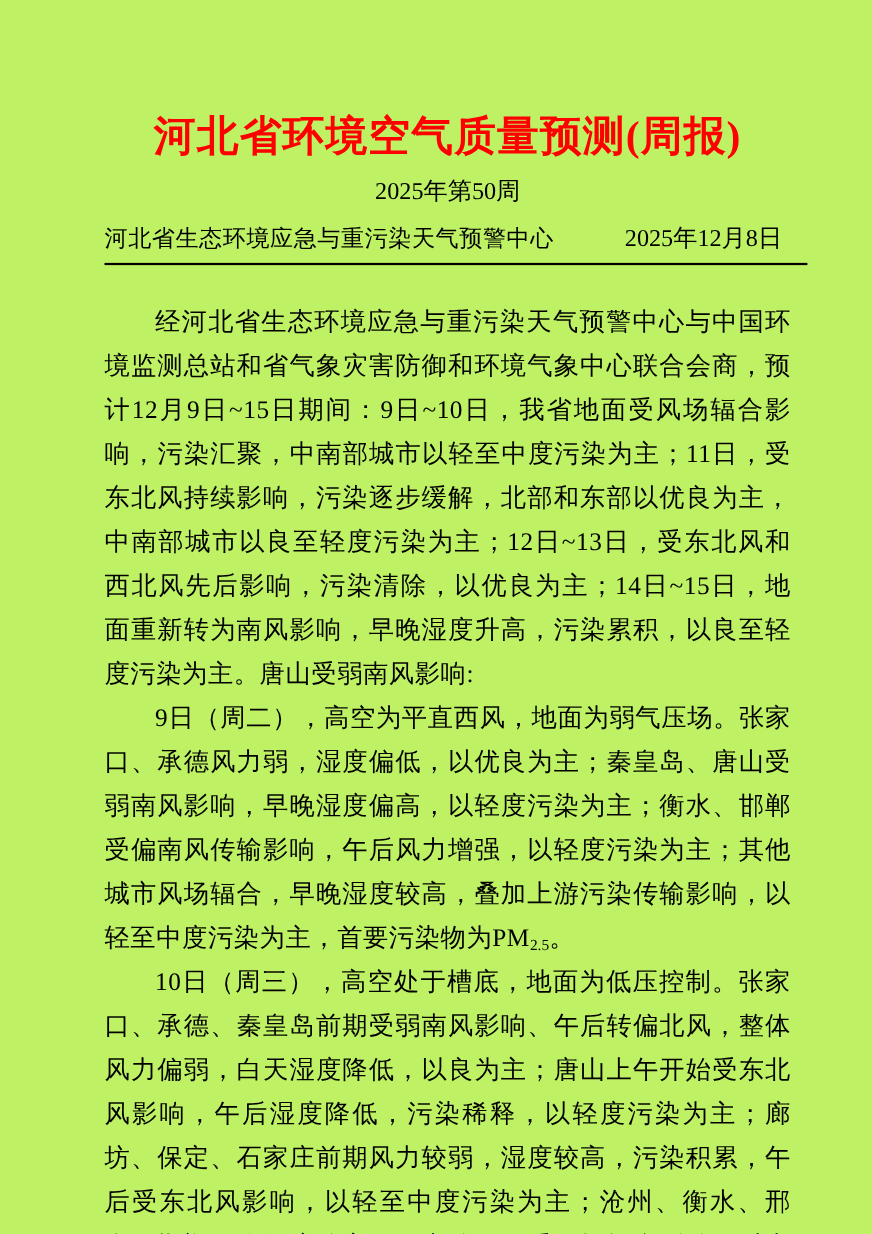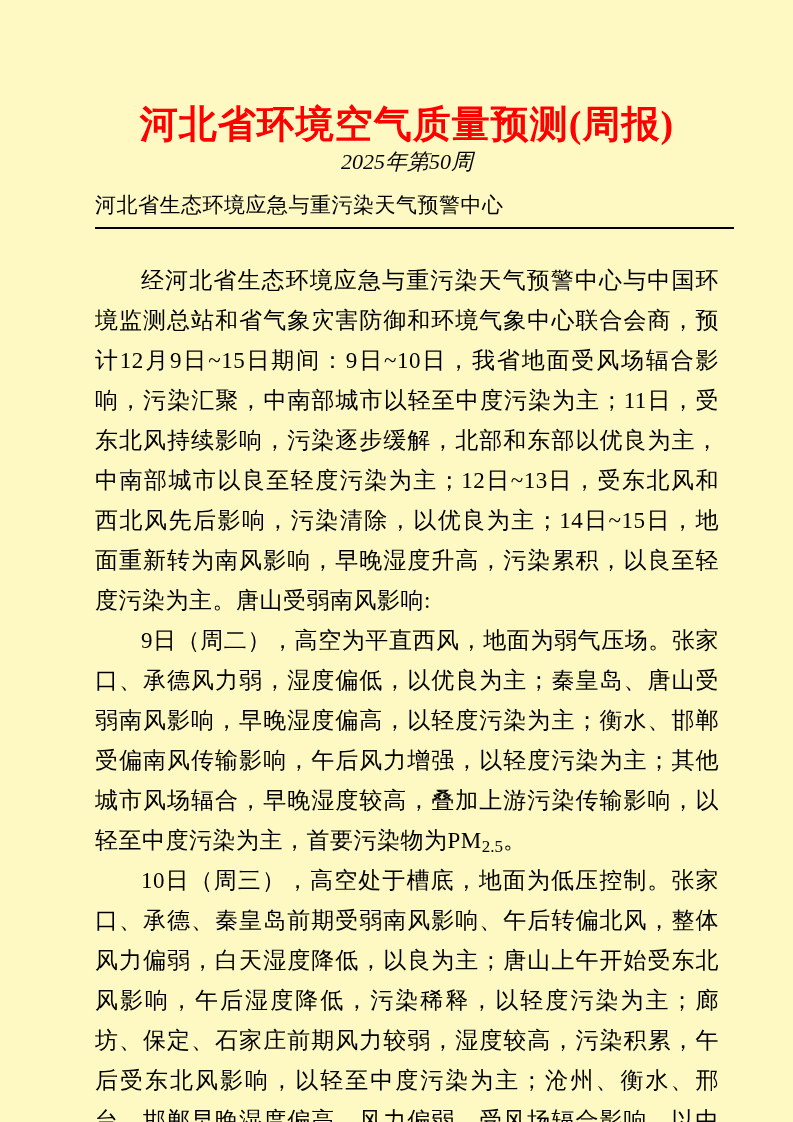--- a/index.html
+++ b/index.html
@@ -11,41 +11,40 @@
     width: 793px;
     height: 1122px;
     font-family: "Liberation Serif", "DejaVu Serif", serif;
     color: #000000;
   }
   .page {
     position: relative;
     width: 793px;
     height: 1122px;
     overflow: hidden;
-    background: #fef9c3;
+    background: #bef264;
     box-sizing: border-box;
     padding-left: 95px;
     padding-right: 74px;
   }
   .title {
     margin: 103px 0 0 0;
     font-size: 38px;
     line-height: 42px;
     font-weight: bold;
     text-align: center;
     letter-spacing: 1px;
     color: #fe0000;
     white-space: nowrap;
   }
   .subtitle {
-    margin-top: 4px;
+    margin-top: 16px;
     font-size: 22px;
     line-height: 26px;
     text-align: center;
-    font-style: italic;
   }
   .header-row {
     margin-top: 17px;
     display: flex;
     justify-content: space-between;
     align-items: baseline;
     font-size: 21px;
     line-height: 26px;
   }
   .issuer {
@@ -70,35 +69,36 @@
     font-size: 23px;
     line-height: 40px;
     letter-spacing: 0.5px;
     text-align: justify;
     text-indent: 2em;
   }
   .body-text .b {
     font-weight: normal;
   }
   .body-text sub {
-    font-size: 17px;
+    font-size: 14px;
     letter-spacing: 0;
     line-height: 0;
     vertical-align: -4px;
     margin-top: 24px;
   }
 </style>
 </head>
 <body>
 
 <div class="page">
   <h1 class="title">河北省环境空气质量预测(周报)</h1>
   <div class="subtitle">2025年第50周</div>
   <div class="header-row">
     <span class="issuer">河北省生态环境应急与重污染天气预警中心</span>
+    <span class="issue-date">2025年12月8日</span>
   </div>
   <div class="divider"></div>
   <div class="body-text">
       <p><span>经河北省生态环境应急与重污染天气预警中心与中国环境监测总站和省气象灾害防御和环境气象中心联合会商，</span><span class="b">预计12月9日~15日期间：9日~10日，我省地面受风场辐合影响，污染汇聚，中南部城市以轻至中度污染为主；11日，受东北风持续影响，污染逐步缓解，北部和东部以优良为主，中南部城市以良至轻度污染为主；12日~13日，受东北风和西北风先后影响，污染清除，以优良为主；14日~15日，地面重新转为南风影响，早晚湿度升高，污染累积，以良至轻度污染为主。</span><span>唐山受弱南风影响:</span></p>
       <p><span>9日（周二），高空为平直西风，地面为弱气压场。张家口、承德风力弱，湿度偏低，以优良为主；秦皇岛、唐山受弱南风影响，早晚湿度偏高，以轻度污染为主；衡水、邯郸受偏南风传输影响，午后风力增强，以轻度污染为主；其他城市风场辐合，早晚湿度较高，叠加上游污染传输影响，以轻至中度污染为主，首要污染物为PM</span><sub>2.5</sub><span>。</span></p>
       <p><span>10日（周三），高空处于槽底，地面为低压控制。张家口、承德、秦皇岛前期受弱南风影响、午后转偏北风，整体风力偏弱，白天湿度降低，以良为主；唐山上午开始受东北风影响，午后湿度降低，污染稀释，以轻度污染为主；廊坊、保定、石家庄前期风力较弱，湿度较高，污染积累，午后受东北风影响，以轻至中度污染为主；沧州、衡水、邢台、邯郸早晚湿度偏高，风力偏弱，受风场辐合影响，以中度污染为主，首要污染物为PM</span></p>
     </div>
 </div>
 
 </body></html>

